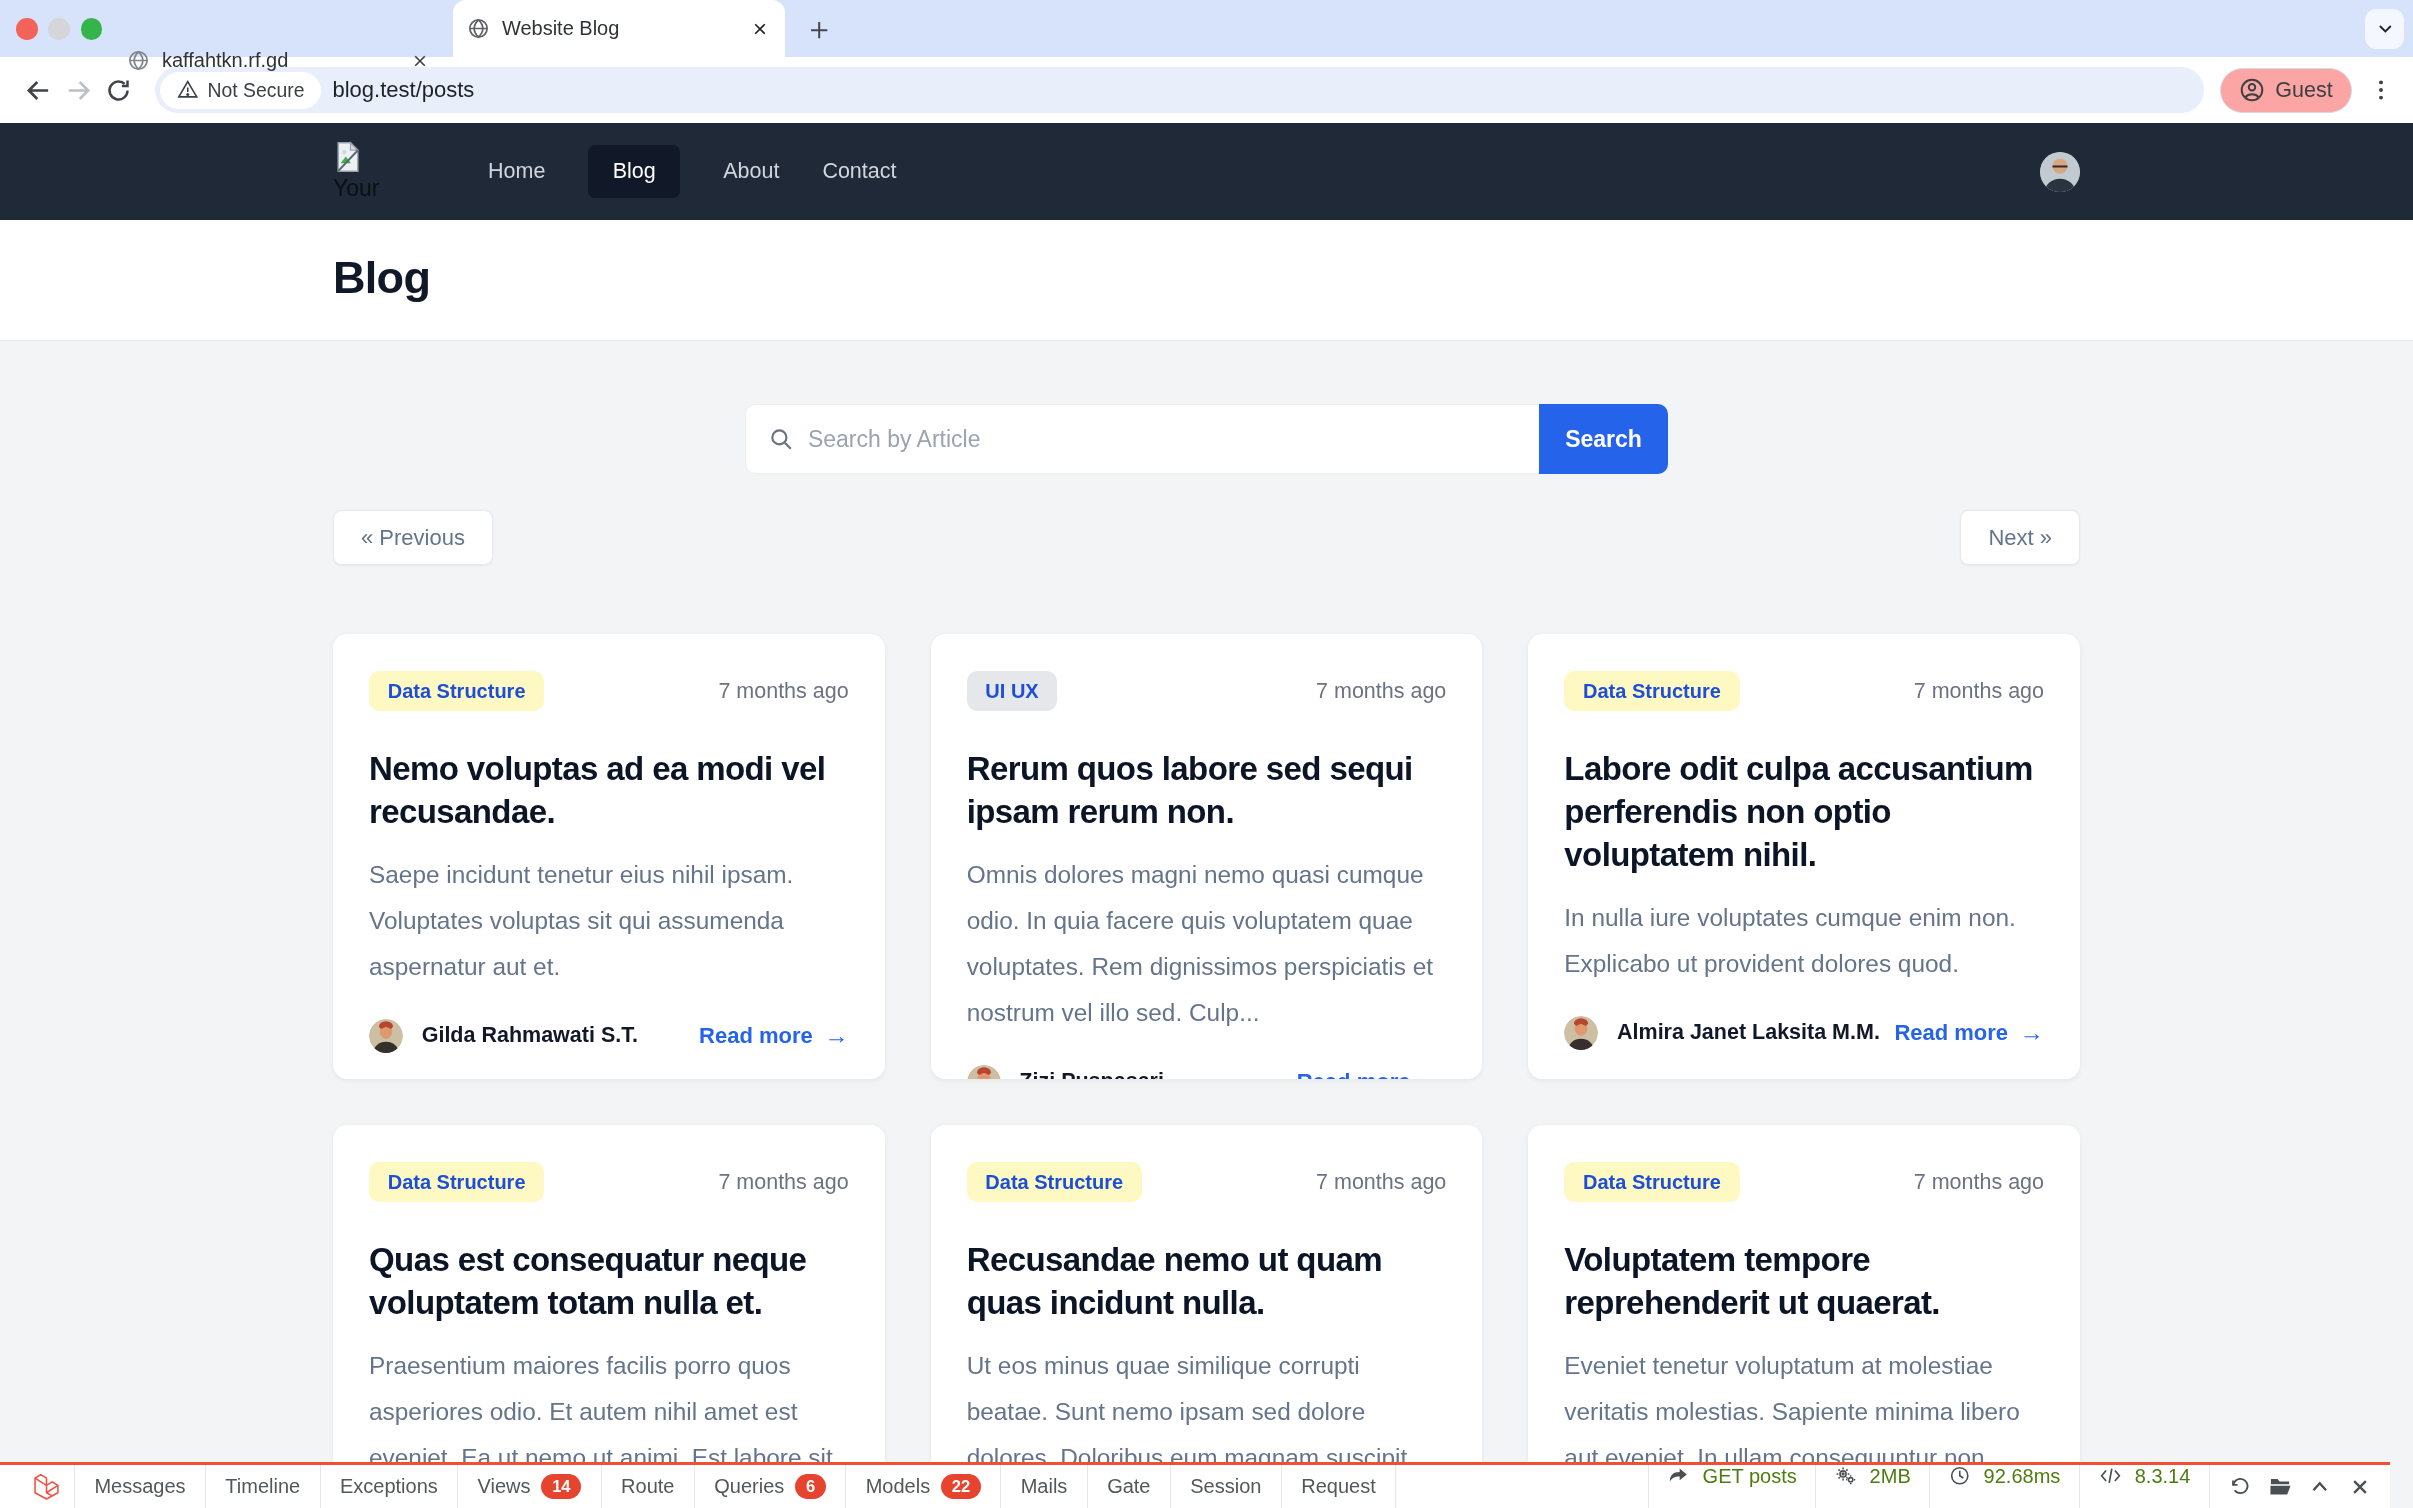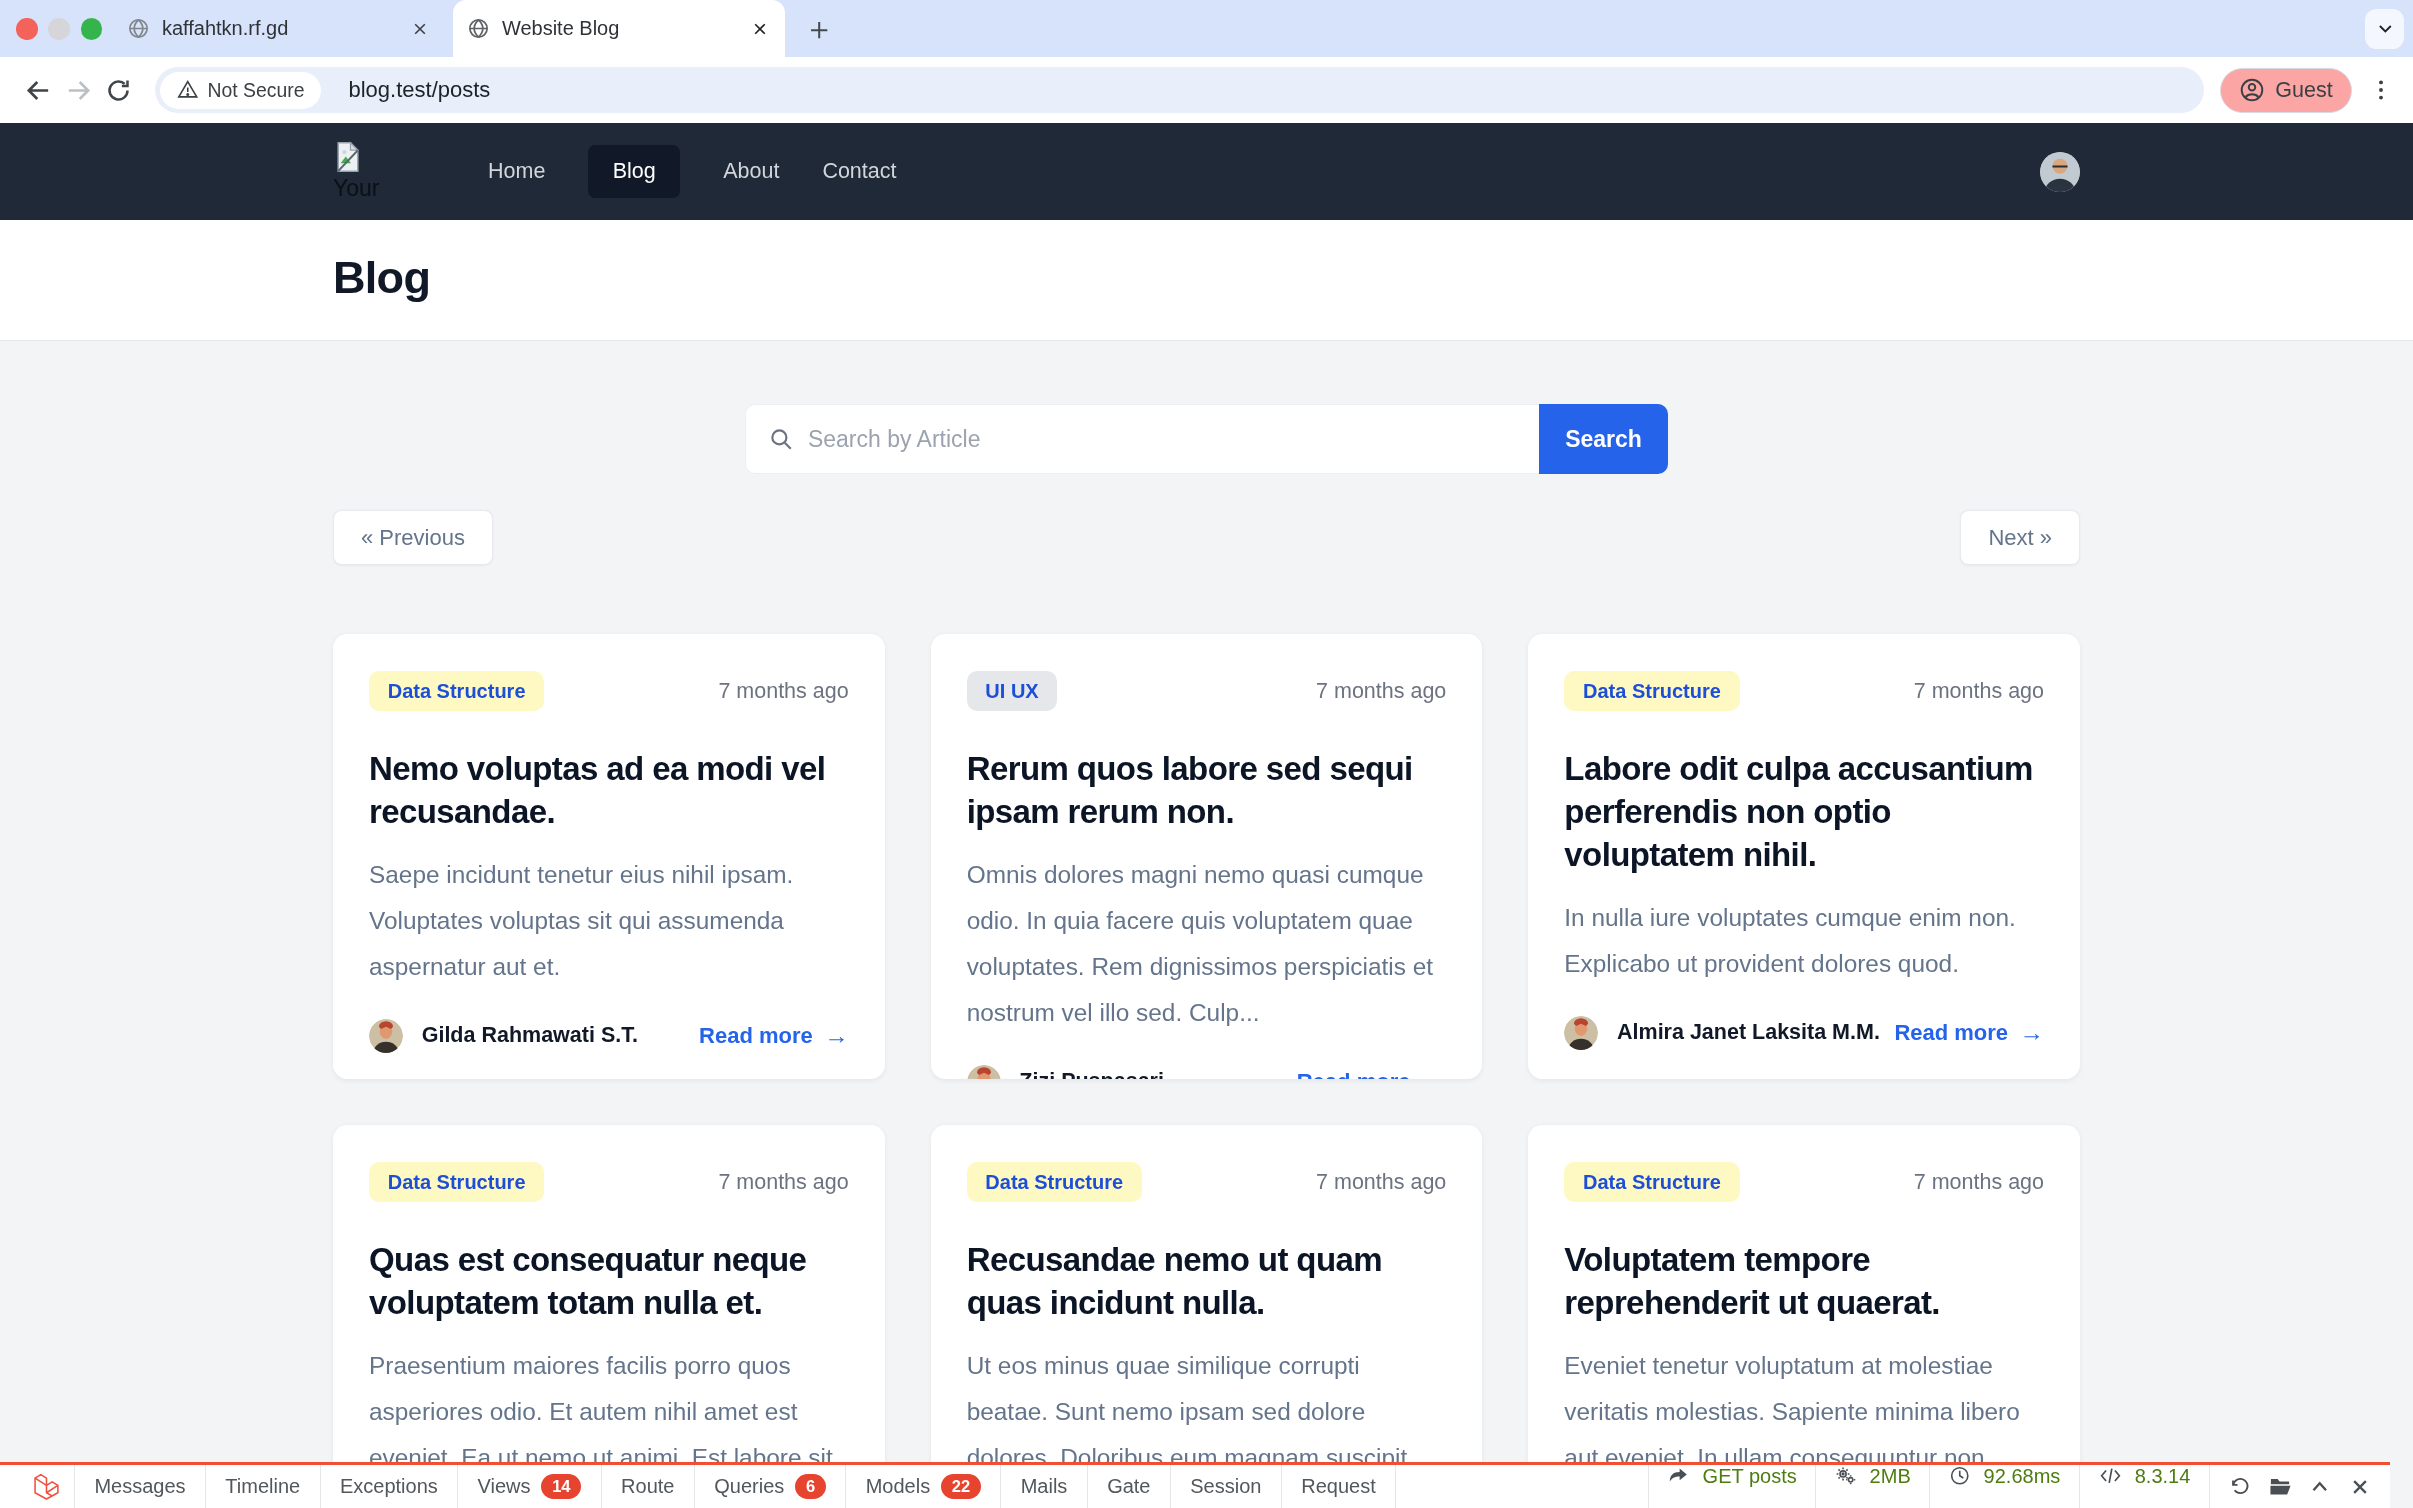--- a/index.html
+++ b/index.html
@@ -8,33 +8,33 @@
   svg { display:block; }
 
   
   .tabstrip { position:relative; height:57px; background:#d6e3fb; }
   .traffic { position:absolute; left:16px; top:18px; display:flex; gap:10.8px; }
   .dot { width:21.5px; height:21.5px; border-radius:50%; }
   .dot.red{ background:#f3635a; } .dot.grey{ background:#d6d6da; } .dot.green{ background:#36b44c; }
 
   .tab { position:absolute; top:0; height:57px; display:flex; align-items:center; padding:0 14.4px; gap:11.5px; }
   .tab .tab-title { font-size:20px; color:#2f3338; white-space:nowrap; overflow:hidden; flex:1; }
-  .tab.inactive { left:113px; width:332px; }
+  .tab.inactive { left:113px; width:332px;margin-top:32px; }
   .tab.active { left:453px; width:332px; background:#fff; border-radius:13px 13px 0 0; }
   .tab-close { width:21.5px; height:21.5px; display:flex; align-items:center; justify-content:center; border-radius:50%; }
   .newtab-btn { position:absolute; left:803px; top:14.4px; width:32px; height:32px; display:flex; align-items:center; justify-content:center; }
   .strip-chevron { position:absolute; right:8.6px; top:8.6px; width:39px; height:40px; background:rgba(255,255,255,.72);
                    border-radius:11.5px; display:flex; align-items:center; justify-content:center; }
 
   .toolbar { height:66px; background:#fff; display:flex; align-items:center; padding:0 18.7px; }
   .nav-ic { width:40px; height:40px; display:flex; align-items:center; justify-content:center; }
   .omnibox { flex:1; height:46px; background:#e9eefb; border-radius:23px; margin:0 16px; display:flex; align-items:center; padding:0 5.7px; }
   .sec-chip { background:#fff; height:37px; border-radius:18.7px; display:flex; align-items:center; gap:8.6px;
               padding:0 17px; font-size:19.4px; color:#3c4043; }
-  .url-text { margin-left:27px; font-size:22px; color:#1e2126; }
+  .url-text { margin-left:11px; font-size:22px; color:#1e2126; }
   .guest-btn { height:45px; border:1.4px solid #d6dbe3; border-radius:23px; display:flex; align-items:center;
                gap:10px; padding:0 18.7px; font-size:21.5px; color:#3c4043; background:#fca5a5; }
   .menu-dots { margin-left:16px; }
 
   
   .container { width:1747px; margin:0 auto; }
   .site-nav { height:97px; background:#1f2937; }
   .site-nav .container { height:100%; display:flex; align-items:center; }
   .logo-box { display:flex; flex-direction:column; align-items:flex-start; gap:1.4px; width:63px; }
   .logo-alt { font-size:23px; color:#0b0f16; font-weight:400; }

